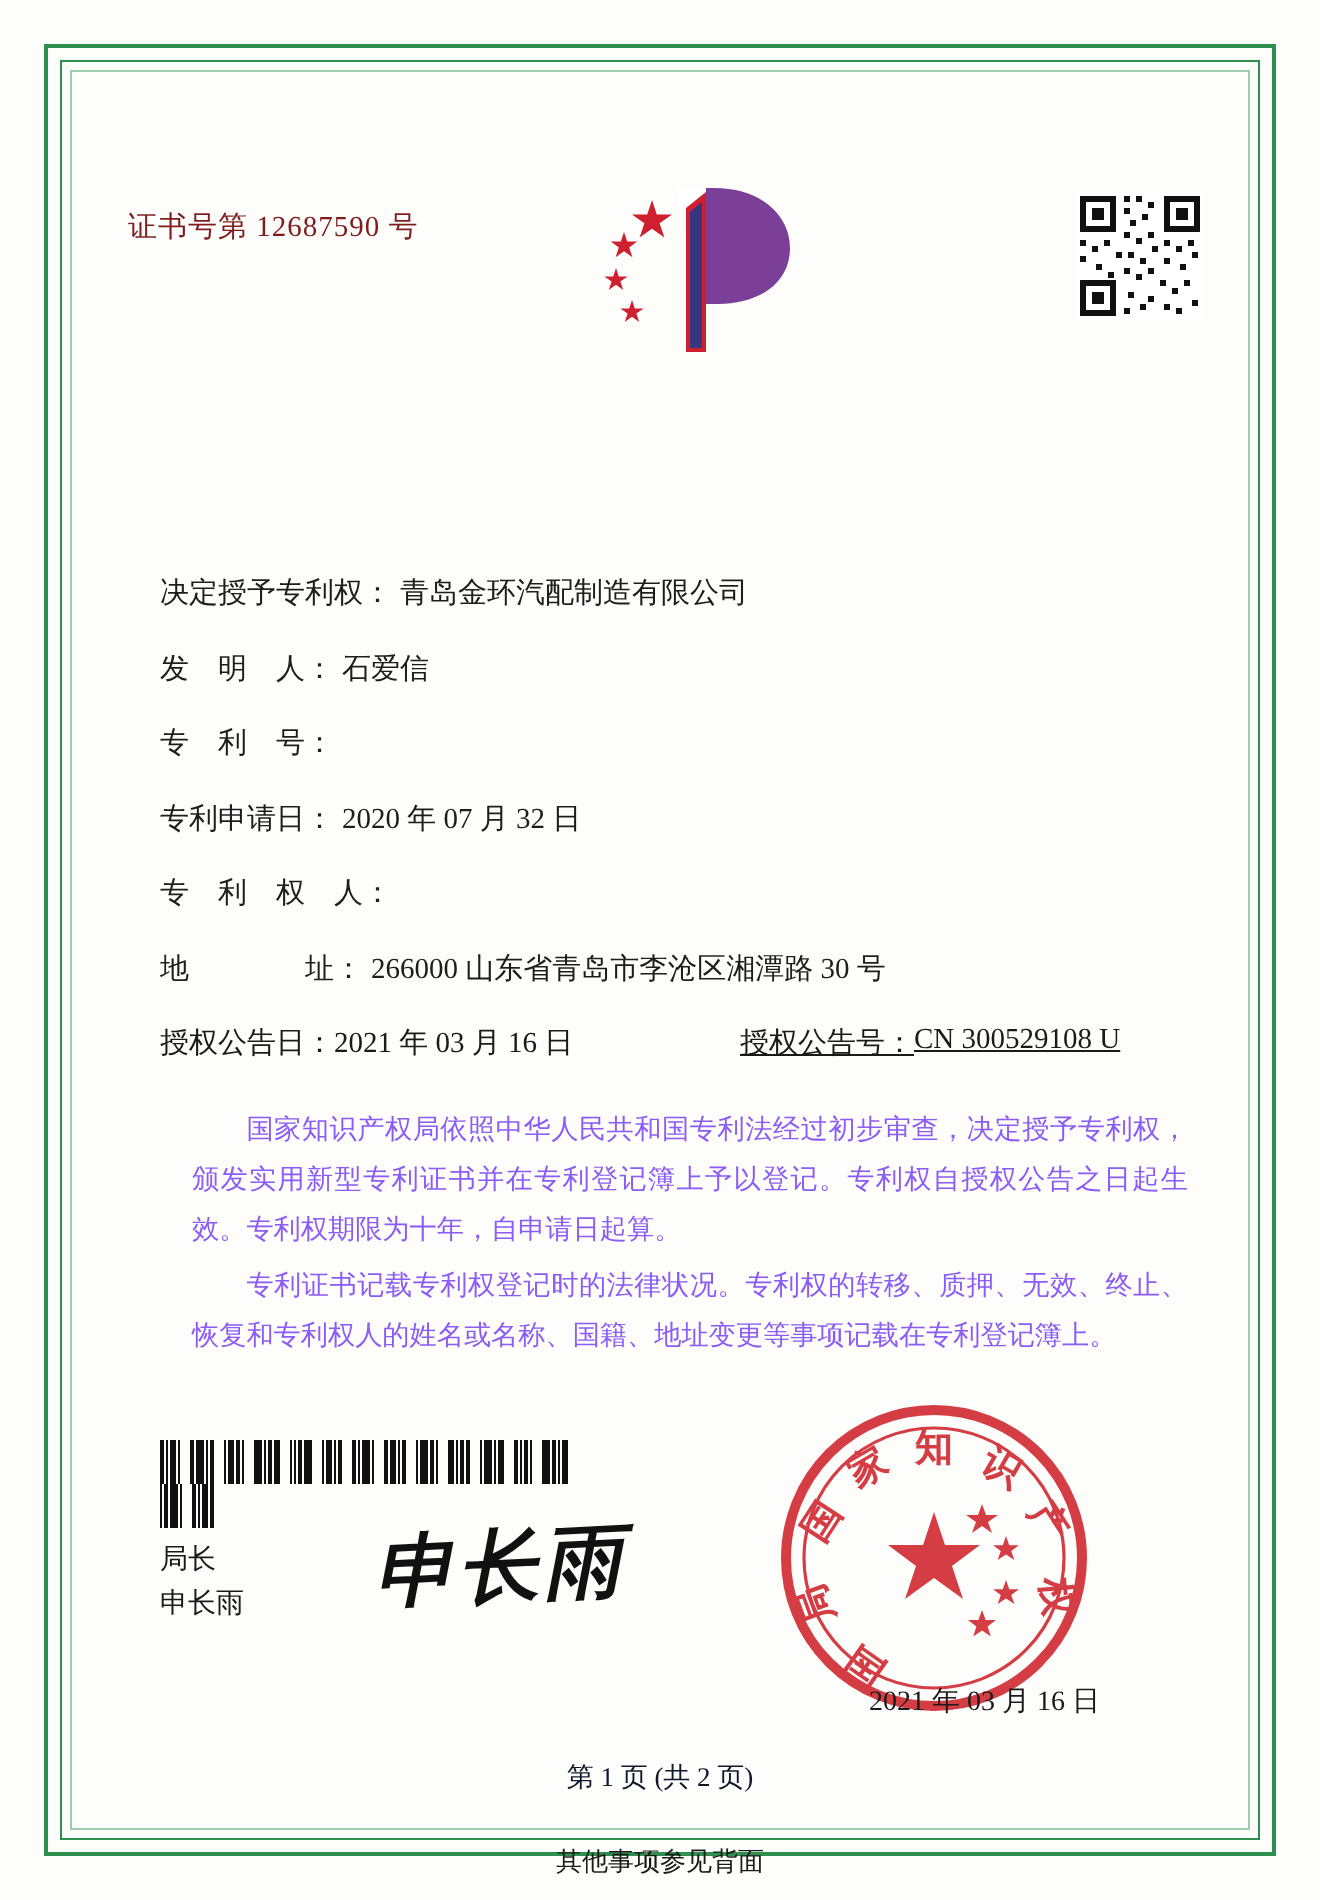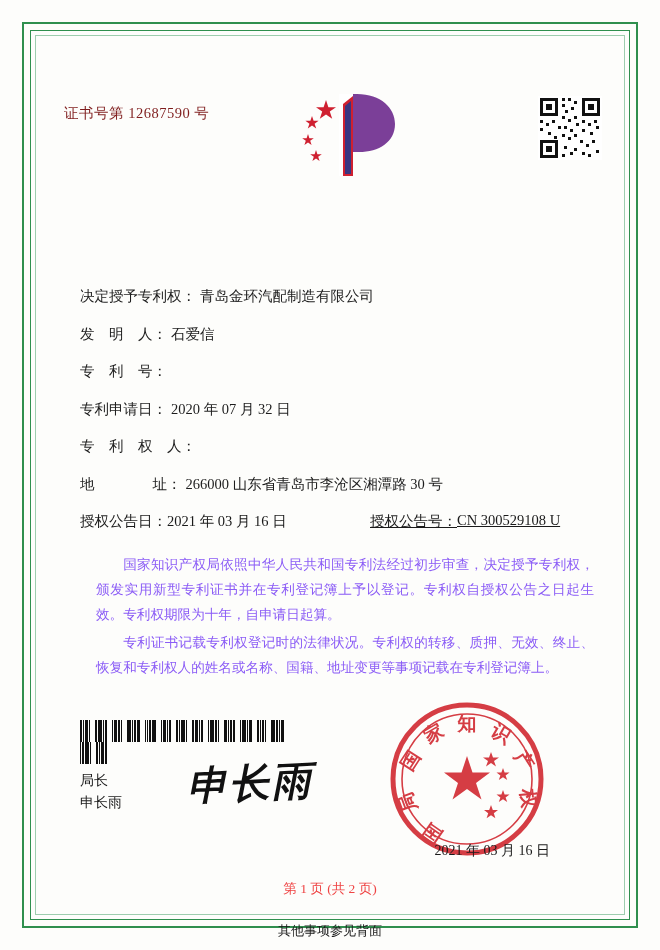--- a/index.html
+++ b/index.html
@@ -197,21 +197,21 @@
   }
 
   
   .page-no {
     position: absolute;
     left: 0;
     right: 0;
     top: 828px;
     text-align: center;
     font-size: 13.5px;
-    color: #ef4444;
+    color: #0f172a;
   }
   .footer-note {
     position: absolute;
     left: 0;
     right: 0;
     bottom: 10px;
     text-align: center;
     font-size: 13px;
     color: #1a1a1a;
   }

